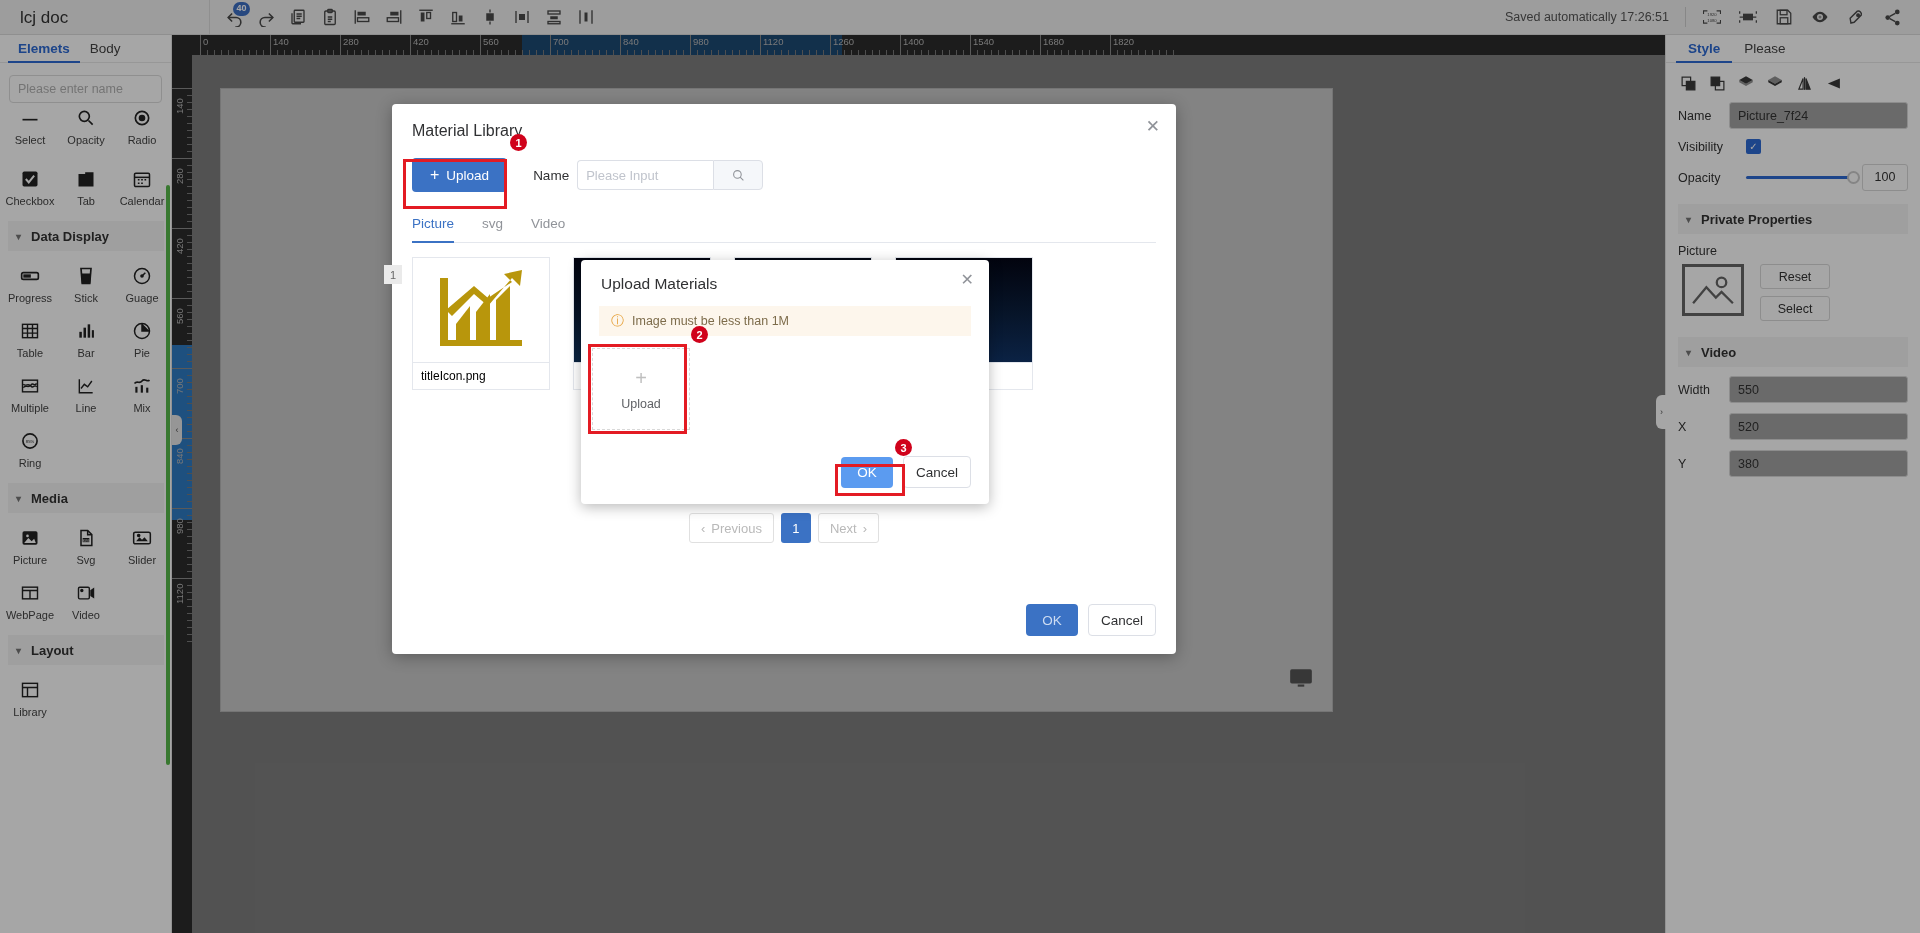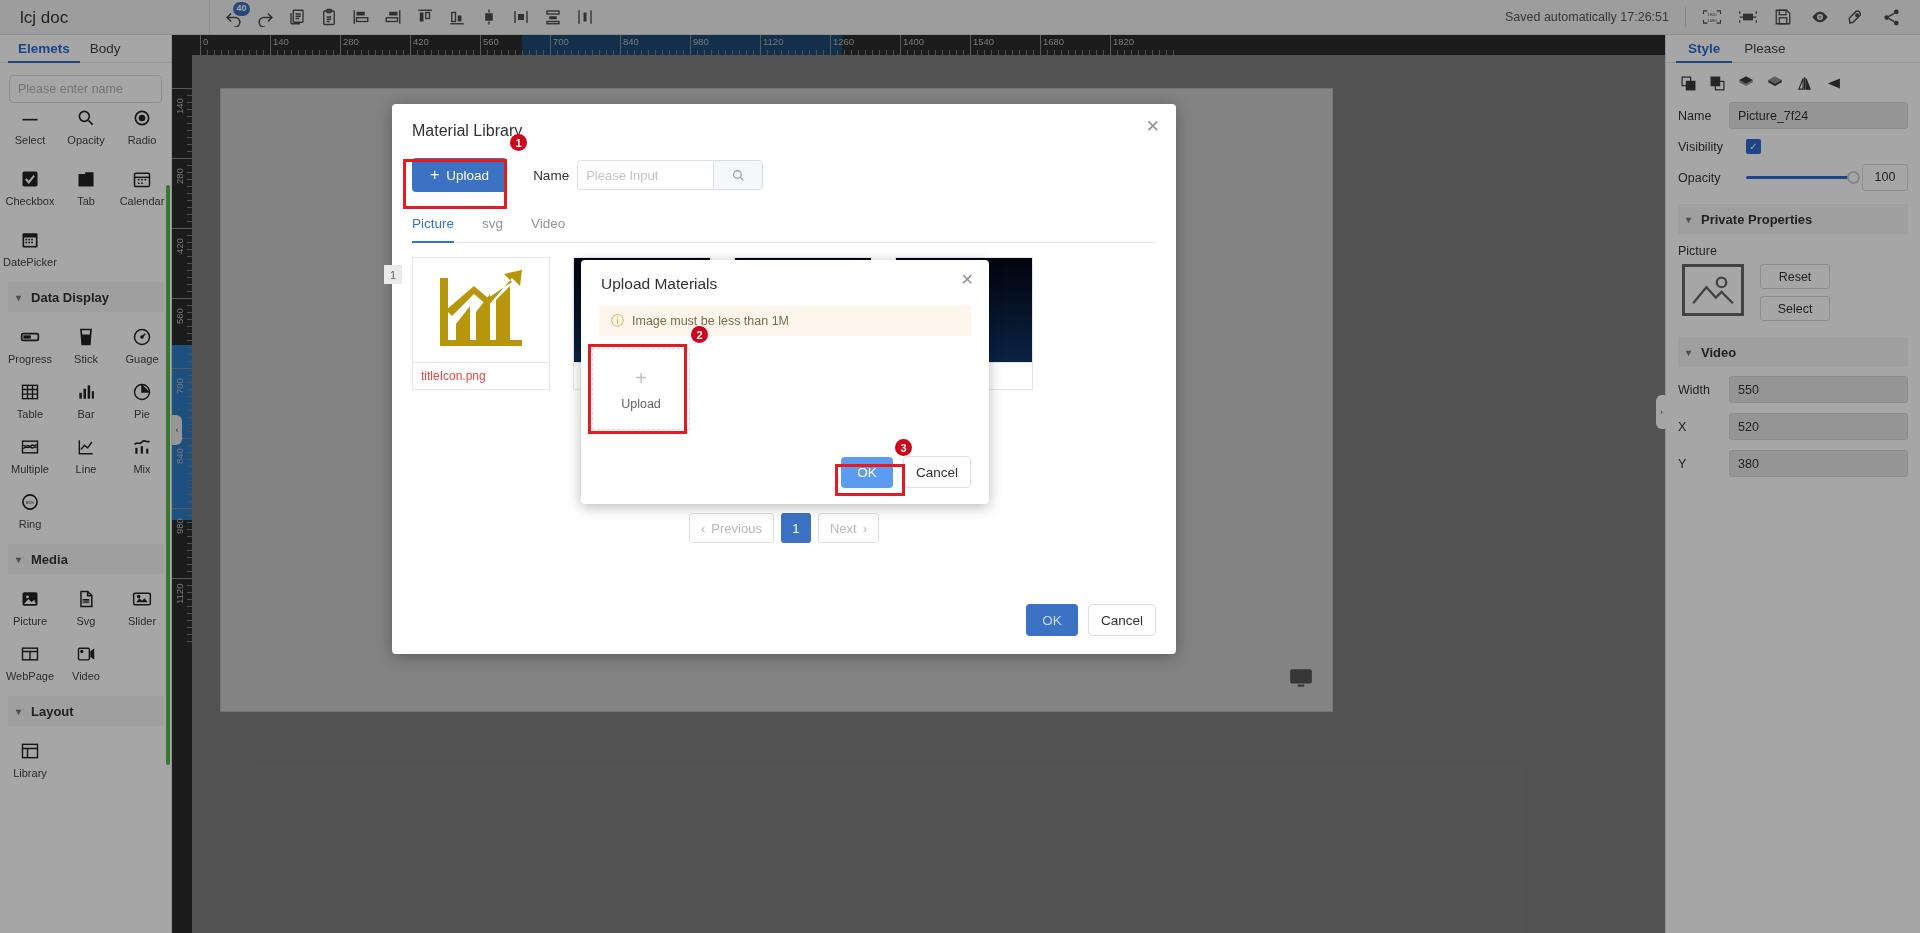--- a/index.html
+++ b/index.html
@@ -16,21 +16,21 @@
     position: absolute; top: 0; left: 0; width: 1920px; height: 35px;
     background: #f2f2f2; border-bottom: 1px solid #dcdcdc;
     display: flex; align-items: center;
   }
   .doc-title {
     width: 210px; padding-left: 20px; font-size: 17px; color: #333;
     border-right: 1px solid #dcdcdc; height: 35px; line-height: 35px;
   }
   .tb-icons { display: flex; align-items: center; gap: 12px; padding-left: 14px; }
   .tb-ic { width: 20px; height: 20px; position: relative; cursor: pointer;
-           display: flex; align-items: center; justify-content: flex-start; color: #4a4a4a; }
+           display: flex; align-items: center; justify-content: center; color: #4a4a4a; }
   .tb-ic svg { display: block; }
   .undo-badge {
     position: absolute; top: -5px; left: 9px;
     background: #3d6fc4; color: #fff; font-size: 9px; line-height: 13px;
     min-width: 17px; height: 14px; border-radius: 8px; text-align: center;
     padding: 0 3px; font-weight: bold;
   }
   .tb-right {
     margin-left: auto; display: flex; align-items: center; gap: 16px;
     padding-right: 18px;
@@ -145,21 +145,21 @@
   .rp-aligns { display: flex; gap: 9px; padding: 10px 12px 4px 12px; }
   .rp-aligns .ai { width: 20px; height: 20px; color: #3a3a3a; cursor: pointer;
                    display: flex; align-items: center; justify-content: center; }
   .prow {
     display: flex; align-items: center; padding: 5px 12px; gap: 6px;
   }
   .plabel { width: 62px; font-size: 12.5px; color: #333; }
   .pinput {
     flex: 1; height: 27px; border: 1px solid #d9d9d9; border-radius: 3px;
     font-size: 12.5px; color: #333; padding: 0 8px; outline: none;
-    font-family: "Liberation Sans", sans-serif; background: #e5e5e5;
+    font-family: "Liberation Sans", sans-serif; background: #a3a3a3;
   }
   .pcheck {
     width: 15px; height: 15px; background: #2d6ad4; border-radius: 2px;
     display: flex; align-items: center; justify-content: center;
     color: #fff; font-size: 10px; cursor: pointer;
   }
   .slider-wrap { flex: 1; display: flex; align-items: center; gap: 8px; }
   .slider-track {
     flex: 1; height: 3px; background: #2d6ad4; border-radius: 2px; position: relative;
   }
@@ -242,21 +242,21 @@
   .ml-body { position: relative; height: 300px; padding: 14px 20px 0 20px; }
   .thumbs { display: flex; gap: 23px; }
   .thumb-card { width: 138px; }
   .thumb-box {
     width: 138px; height: 106px; border: 1px solid #e4e7ed; overflow: hidden;
     display: flex; align-items: center; justify-content: center; background: #fff;
     cursor: pointer;
   }
   .thumb-cap {
     height: 27px; border: 1px solid #e4e7ed; border-top: none;
-    font-size: 12px; color: #ef4444; display: flex; align-items: center;
+    font-size: 12px; color: #000000; display: flex; align-items: center;
     padding-left: 8px; overflow: hidden; white-space: nowrap;
   }
   .counter-badge {
     position: absolute; left: -8px; top: 22px; width: 18px; height: 19px;
     background: #eaeaea; color: #666; font-size: 11px;
     display: flex; align-items: center; justify-content: center;
   }
   .pager {
     position: absolute; left: 0; right: 0; bottom: 0; display: flex;
     justify-content: center; gap: 7px; align-items: center;
@@ -534,39 +534,20 @@
               <svg width="20" height="20" viewBox="0 0 24 24" fill="none" stroke="#222" stroke-width="1.8">
                   <rect x="3" y="5" width="18" height="16" rx="1.5"></rect>
                   <path d="M3 10h18"></path>
                   <path d="M7 13h2M11 13h2M15 13h2M7 17h2M11 17h2"></path>
                 </svg>
             </span>
             <span class="cl">Calendar</span>
           </div>
         </div>
 
-        <div class="comp-grid">
-          <div class="comp">
-            <span class="ci">
-              <svg width="20" height="20" viewBox="0 0 24 24">
-                  <rect x="3" y="4" width="18" height="17" rx="1.5" fill="#222"></rect>
-                  <rect x="5" y="9" width="14" height="10" fill="#fff"></rect>
-                  <g fill="#222">
-                    <rect x="6.5" y="10.5" width="2" height="2"></rect>
-                    <rect x="10" y="10.5" width="2" height="2"></rect>
-                    <rect x="13.5" y="10.5" width="2" height="2"></rect>
-                    <rect x="6.5" y="14" width="2" height="2"></rect>
-                    <rect x="10" y="14" width="2" height="2"></rect>
-                    <rect x="13.5" y="14" width="2" height="2"></rect>
-                  </g>
-                </svg>
-            </span>
-            <span class="cl">DatePicker</span>
-          </div>
-        </div>
 
         <div class="grp-head">
           <span class="chev">▾</span>
           <span>Data Display</span>
         </div>
         <div class="comp-grid">
           <div class="comp">
             <span class="ci">
               <svg width="20" height="20" viewBox="0 0 24 24" fill="none" stroke="#222" stroke-width="2">
                   <rect x="2" y="8" width="20" height="8" rx="2"></rect>

